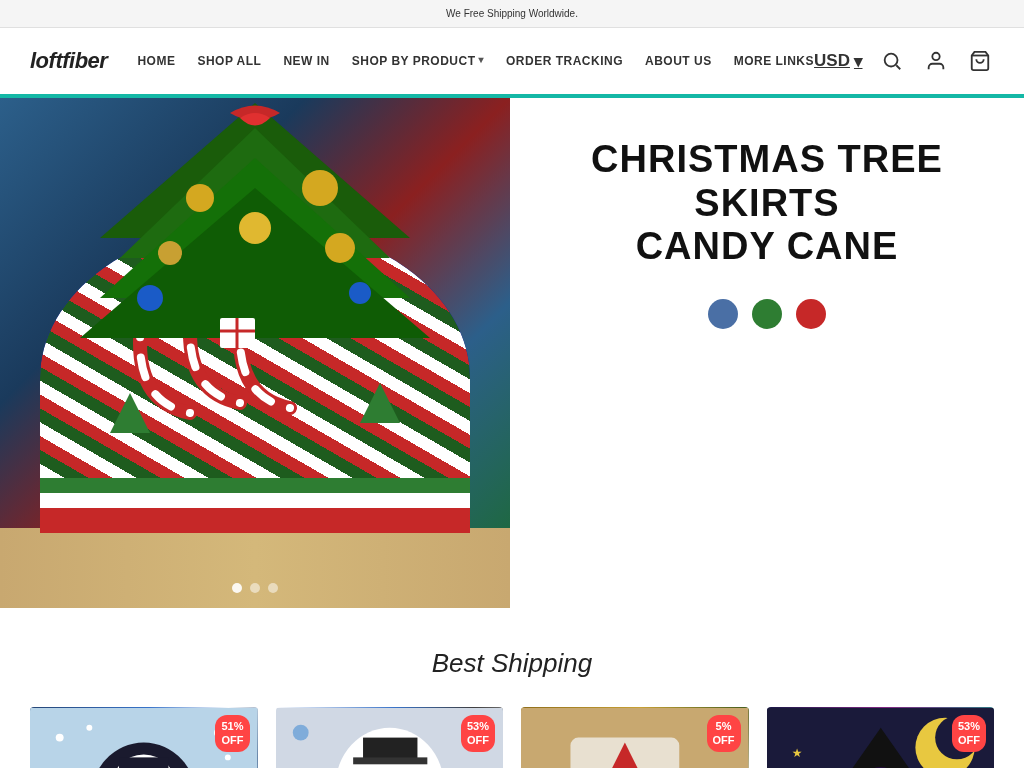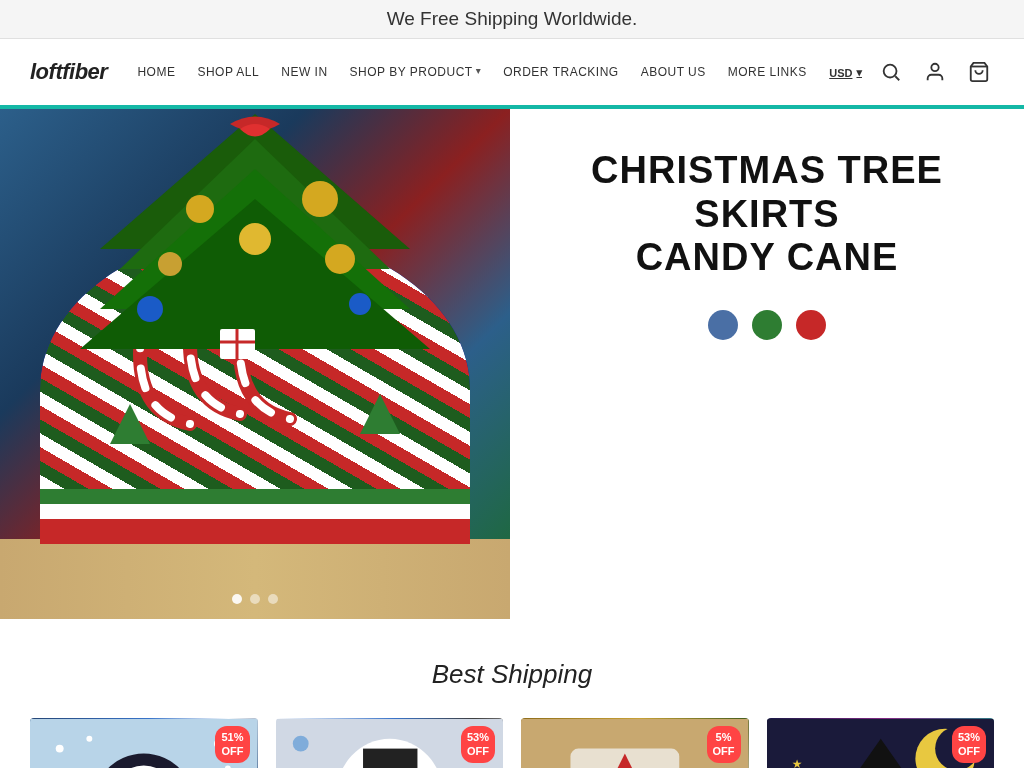--- a/index.html
+++ b/index.html
@@ -3,21 +3,21 @@
   <meta charset="utf-8">
   <style>
     * { margin: 0; padding: 0; box-sizing: border-box; }
     body { font-family: Arial, Helvetica, sans-serif; background: #fff; width: 1024px; overflow-x: hidden; }
 
     
     .top-banner {
       background: #f5f5f5;
       text-align: center;
       padding: 8px;
-      font-size: 19px;
+      font-size: 10px;
       color: #333;
       border-bottom: 1px solid #e0e0e0;
     }
 
     
     .header {
       display: flex;
       align-items: center;
       padding: 0 30px;
       height: 70px;
@@ -33,21 +33,21 @@
       white-space: nowrap;
     }
     .nav {
       display: flex;
       align-items: center;
       flex: 1;
       gap: 22px;
     }
     .nav-item {
       font-size: 12px;
-      font-weight: 400;
+      font-weight: 700;
       color: #333;
       text-transform: uppercase;
       letter-spacing: 0.5px;
       cursor: pointer;
       white-space: nowrap;
     }
     .nav-dropdown {
       display: flex;
       gap: 3px;
     }
@@ -55,23 +55,23 @@
       font-size: 10px;
       color: #555;
     }
     .header-actions {
       display: flex;
       align-items: center;
       gap: 14px;
     }
     .currency-selector {
       display: flex;
-      align-items: flex-end;
+      align-items: flex-start;
       gap: 4px;
-      font-size: 11px;
+      font-size: 17px;
       font-weight: 600;
       cursor: pointer;
       color: #333;
       text-decoration: underline;
     }
     .icon-btn {
       background: none;
       border: none;
       cursor: pointer;
       display: flex;

